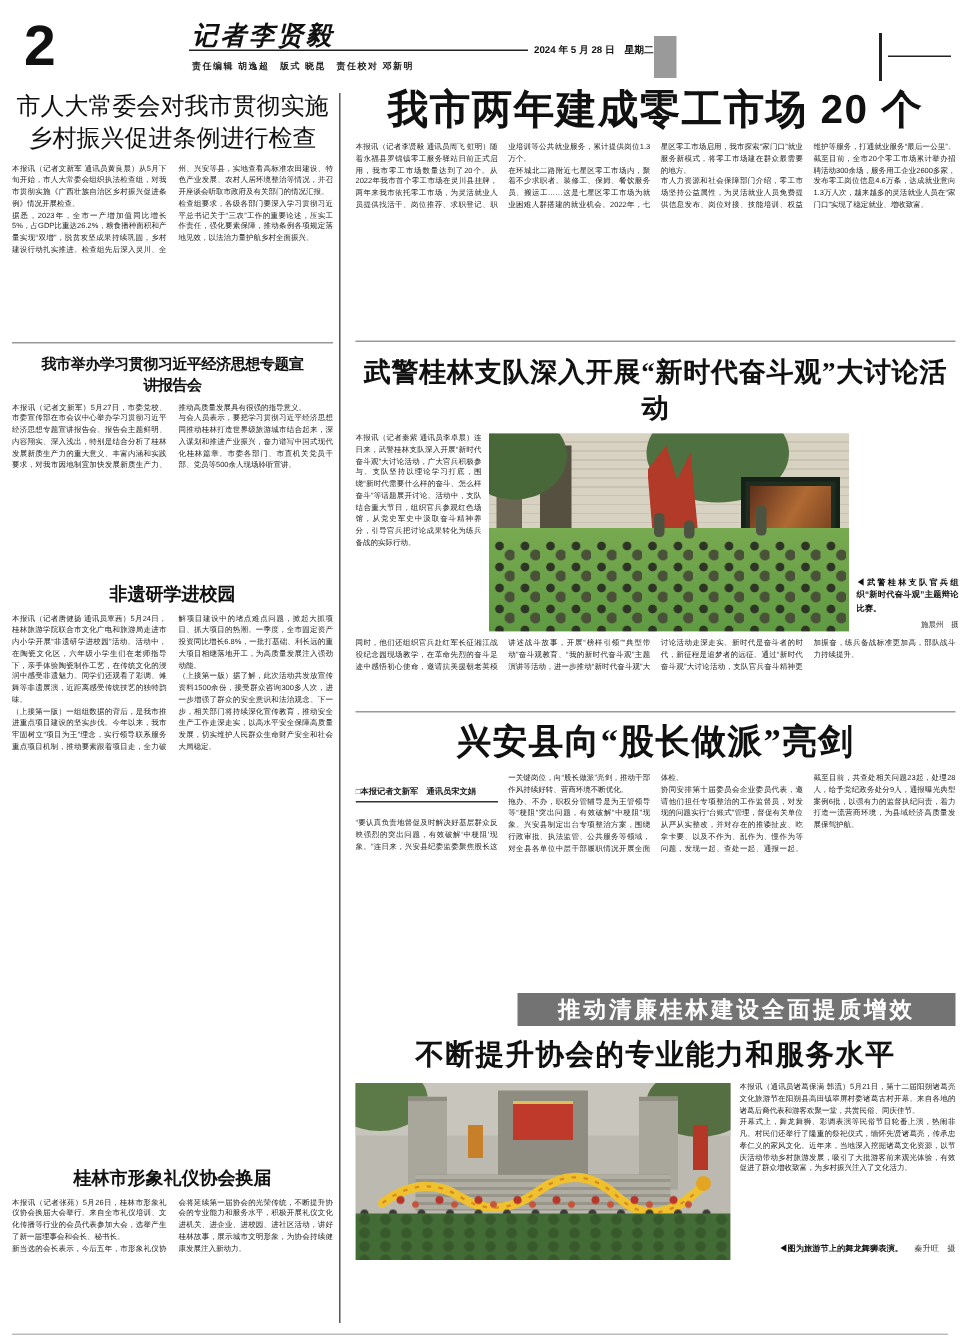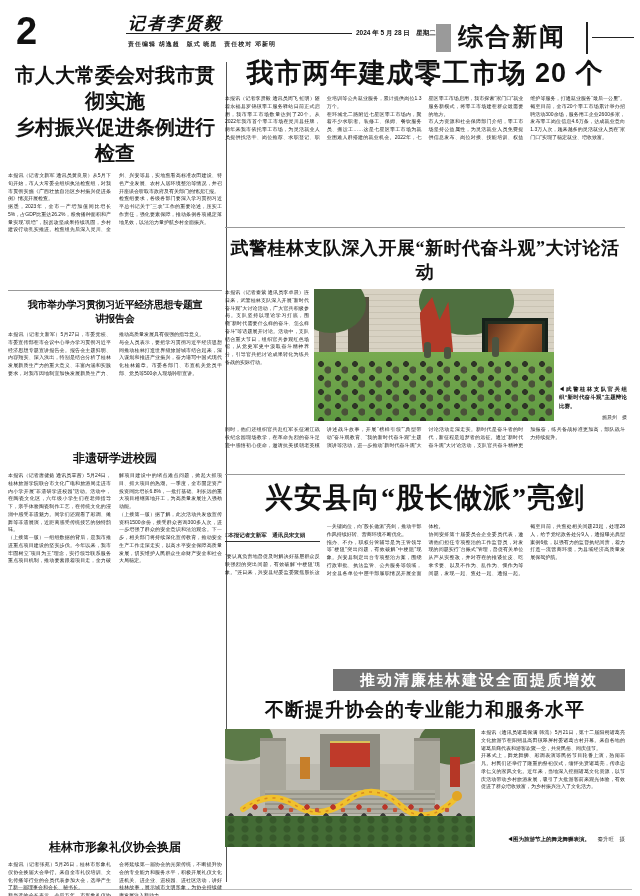--- a/index.html
+++ b/index.html
@@ -15,41 +15,41 @@
   .date-line{position:absolute;left:352px;top:29px;font-size:6.5px;font-weight:bold;background:#fff;padding:0 4px;}
   .gray-box{position:absolute;left:436px;top:24px;width:15px;height:28px;}
   .section-title{position:absolute;left:458px;top:20px;font-size:25px;font-weight:900;letter-spacing:2px;
                  font-family:"Liberation Serif","DejaVu Serif",serif;}
   .section-vline{position:absolute;left:586px;top:22px;width:2px;height:32px;background:#222;}
   .section-rule{position:absolute;left:592px;top:37px;width:42px;height:1px;background:#222;}
   .bottom-rule{position:absolute;left:8px;right:8px;bottom:6px;height:1px;background:#bbb;}
   
   .col-divider{position:absolute;left:226px;top:62px;bottom:14px;width:1px;background:#555;}
   .leftcol{position:absolute;left:8px;top:62px;width:214px;}
-  .rightcol{position:absolute;left:225px;top:58px;width:400px;}
+  .rightcol{position:absolute;left:237px;top:58px;width:400px;}
   
   .bodytext{font-size:5px;line-height:1.55;text-align:justify;color:#222;white-space:pre-line;
             column-gap:8px;overflow:hidden;}
   .cols2{column-count:2;}
   .cols4{column-count:4;column-gap:7px;}
   .thin-rule{height:1px;background:#999;margin:4px 0;}
   
-  .l-title1{font-size:20px;font-weight:bold;line-height:1.3;text-align:center;}
+  .l-title1{font-size:16px;font-weight:normal;line-height:1.3;text-align:center;}
   .l-title2{font-size:10px;font-weight:bold;text-align:center;letter-spacing:-0.3px;margin:7px 17px 5px;}
   .l-title3{font-size:12px;font-weight:bold;text-align:center;margin:7px 0 5px;}
   
   .main-headline{font-size:27px;font-weight:900;text-align:center;letter-spacing:1px;line-height:1.15;}
   .main-subhead{font-size:13px;font-weight:bold;text-align:center;margin-top:4px;}
   .army-headline{font-size:18px;font-weight:bold;text-align:center;margin:8px 0 5px;letter-spacing:0.5px;}
   .army-row{display:flex;gap:5px;margin-top:2px;}
   .army-lead{width:84px;flex:none;height:132px;}
   .army-caption{width:68px;flex:none;align-self:flex-end;font-size:5.5px;font-weight:bold;line-height:1.6;text-align:justify;}
   .credit{font-size:5px;font-weight:normal;color:#333;text-align:right;margin-top:2px;}
   .kicker{font-size:10px;font-weight:bold;text-align:center;margin-top:5px;}
-  .xingan-headline{font-size:28px;font-weight:bold;text-align:center;margin:3px 0 6px;letter-spacing:1px;}
+  .xingan-headline{font-size:23px;font-weight:bold;text-align:center;margin:3px 0 6px;letter-spacing:1px;}
   .byline{font-size:5.5px;font-weight:bold;border-bottom:1px solid #333;padding-bottom:2px;margin-bottom:3px;}
   .banner{margin:6px 0 6px auto;width:292px;height:22px;display:flex;align-items:center;justify-content:center;
           color:#fff;font-size:15px;font-weight:900;letter-spacing:2px;}
   .ys-headline{font-size:19px;font-weight:bold;text-align:center;margin:4px 0 6px;letter-spacing:1px;}
   .ys-row{display:flex;gap:6px;}
   .ys-text{flex:1;height:118px;}
   .ys-caption{font-size:5.5px;font-weight:bold;text-align:right;margin-top:3px;}
   .ys-caption .credit-inline{font-weight:normal;color:#333;margin-left:6px;}
   
   .photo1{position:relative;width:240px;height:132px;flex:none;overflow:hidden;background:#cfc9ba;}
@@ -106,21 +106,20 @@
 <body>
 
 <div class="page">
 
   <div class="pagenum">2</div>
   <div class="masthead serif">记者李贤毅</div>
   <div class="head-rule"></div>
   <div class="staff-line">责任编辑 胡逸超　版式 晓昆　责任校对 邓新明</div>
   <div class="date-line">2024 年 5 月 28 日　星期二</div>
   <div class="gray-box" style="background:#9a9a9a"></div>
-  <div class="section-title">综合新闻</div>
   <div class="section-vline"></div>
   <div class="section-rule"></div>
   <div class="col-divider"></div>
   <div class="bottom-rule"></div>
 
   <div class="leftcol">
 
     <div>
       <div class="l-title1 serif">
         <div>市人大常委会对我市贯彻实施</div>

